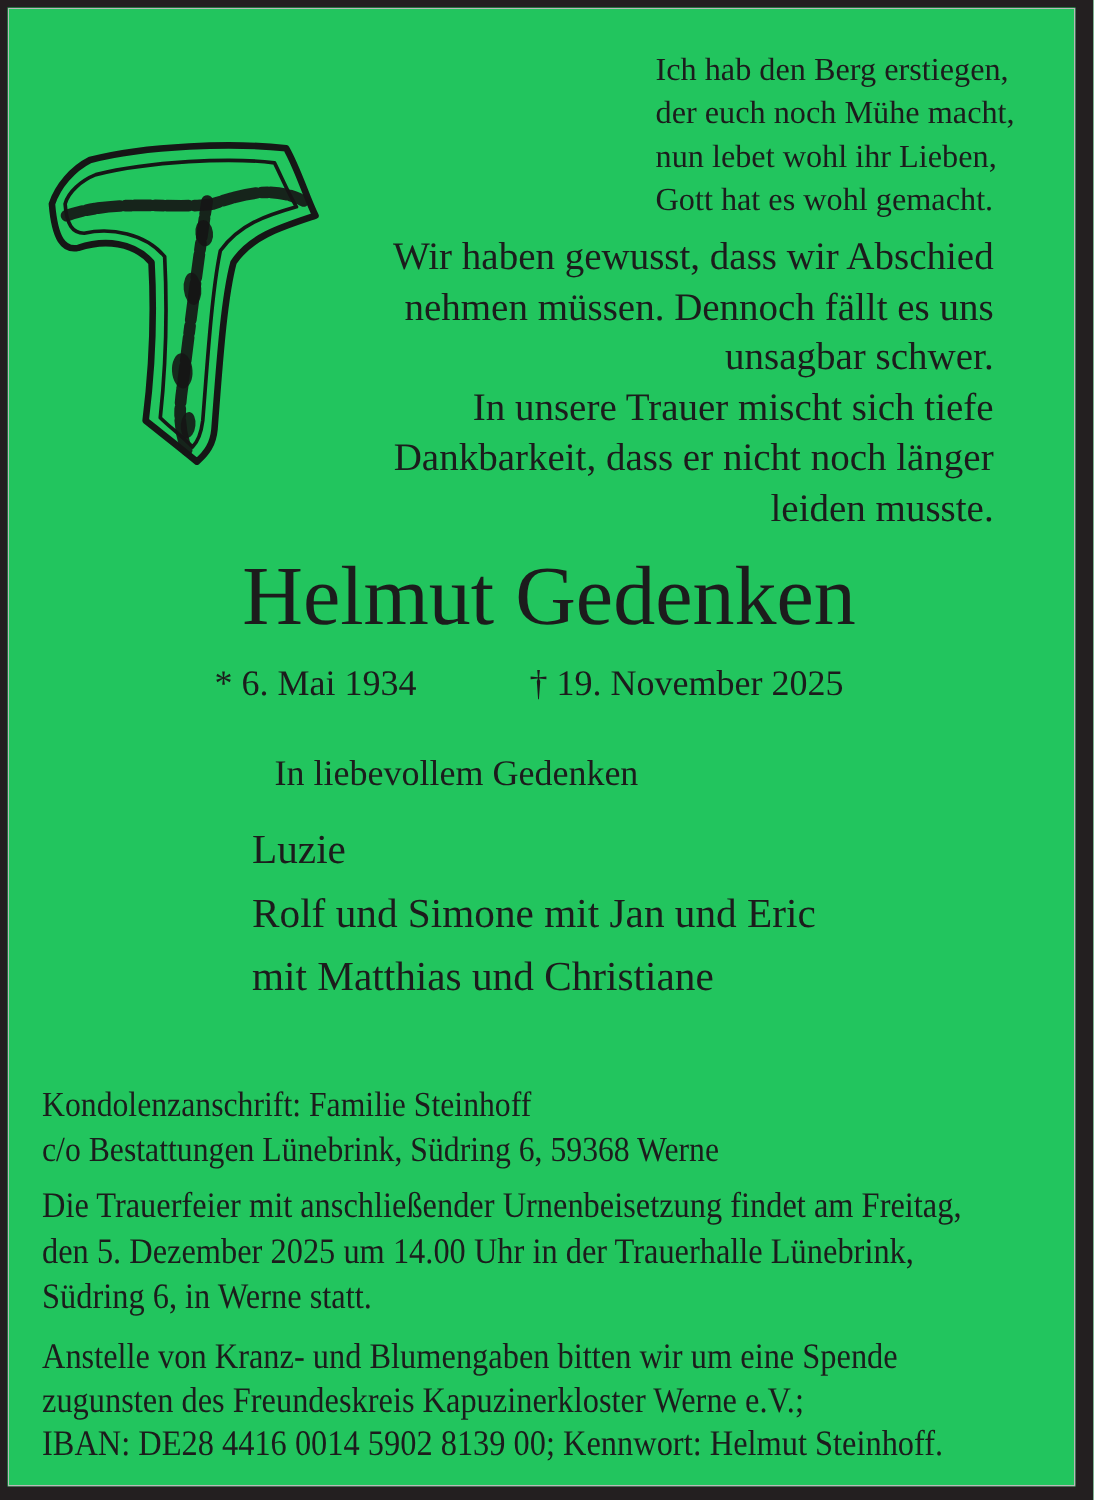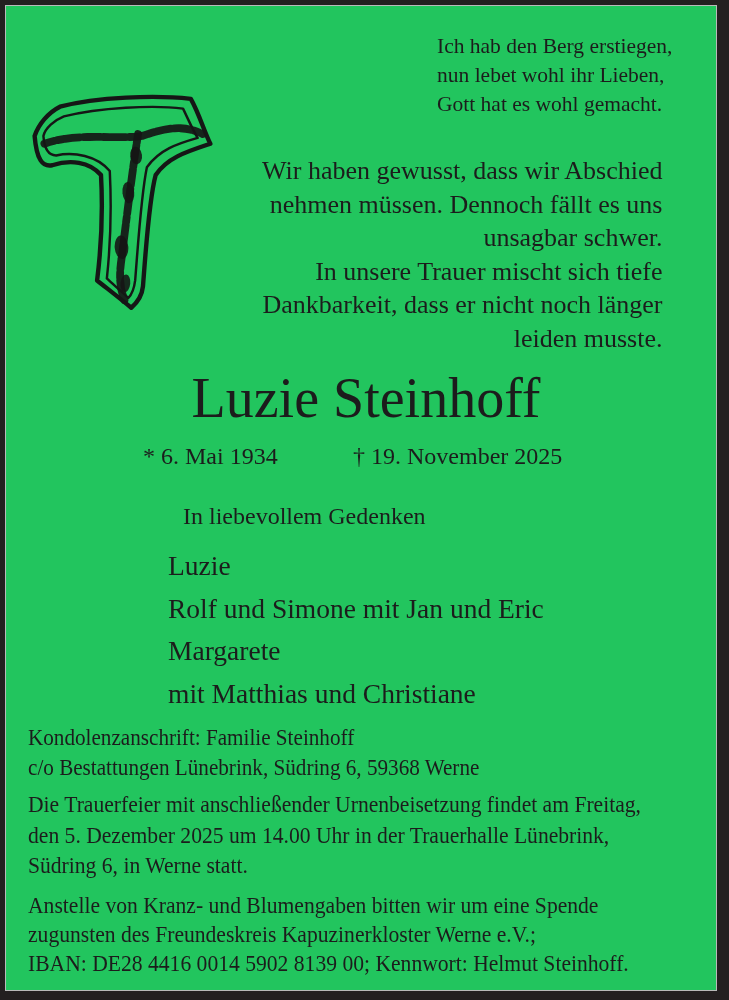--- a/index.html
+++ b/index.html
@@ -32,20 +32,21 @@
   .donation{left:23px;top:886px;font-size:24px;line-height:29px;}
   .ln{white-space:nowrap;}
 </style>
 </head>
 <body>
 
 <div class="sheet">
 
   <div class="abs poem">
     <div class="ln">Ich hab den Berg erstiegen,</div>
+    <div class="ln">der euch noch Mühe macht,</div>
     <div class="ln">nun lebet wohl ihr Lieben,</div>
     <div class="ln">Gott hat es wohl gemacht.</div>
   </div>
 
   <svg class="abs tau" width="205" height="245" viewBox="0 0 210 250" aria-hidden="true">
     <g fill="none" stroke="#161616" stroke-linejoin="round" stroke-linecap="round">
       <path stroke-width="4.5" d="M 42 34
         C 80 24, 140 22, 176 26
         C 184 40, 190 60, 196 72
         C 172 80, 152 86, 140 104
@@ -80,33 +81,32 @@
 
   <div class="abs intro">
     <div class="ln">Wir haben gewusst, dass wir Abschied</div>
     <div class="ln">nehmen müssen. Dennoch fällt es uns</div>
     <div class="ln">unsagbar schwer.</div>
     <div class="ln">In unsere Trauer mischt sich tiefe</div>
     <div class="ln">Dankbarkeit, dass er nicht noch länger</div>
     <div class="ln">leiden musste.</div>
   </div>
 
-  <h1 class="abs name">Luzie Steinhoff</h1>
+  <h1 class="abs name">Helmut Gedenken</h1>
 
   <div class="abs dates">
     <span class="birth">* 6. Mai 1934</span>
     <span class="death">† 19. November 2025</span>
   </div>
 
   <div class="abs remembrance">In liebevollem Gedenken</div>
 
   <div class="abs mourners">
     <div class="ln">Luzie</div>
     <div class="ln">Rolf und Simone mit Jan und Eric</div>
-    <div class="ln">Margarete</div>
     <div class="ln">mit Matthias und Christiane</div>
   </div>
 
   <div class="abs condolence narrow">
     <div class="ln">Kondolenzanschrift: Familie Steinhoff</div>
     <div class="ln">c/o Bestattungen Lünebrink, Südring 6, 59368 Werne</div>
   </div>
 
   <div class="abs service narrow">
     <div class="ln">Die Trauerfeier mit anschließender Urnenbeisetzung findet am Freitag,</div>

